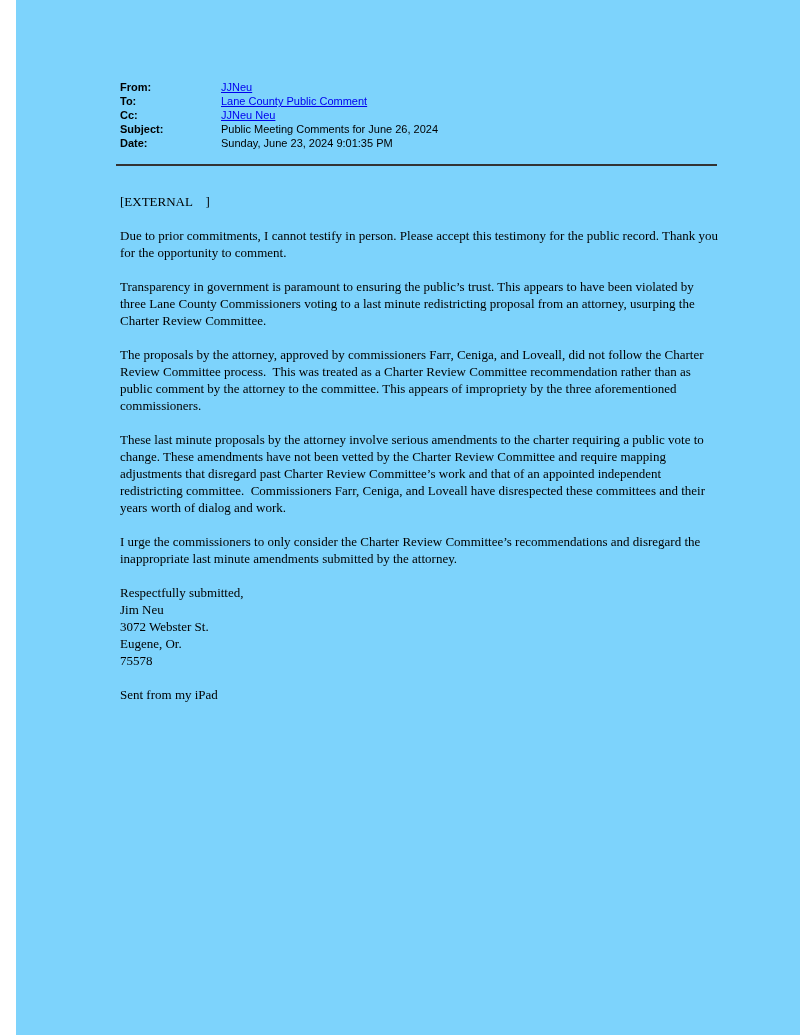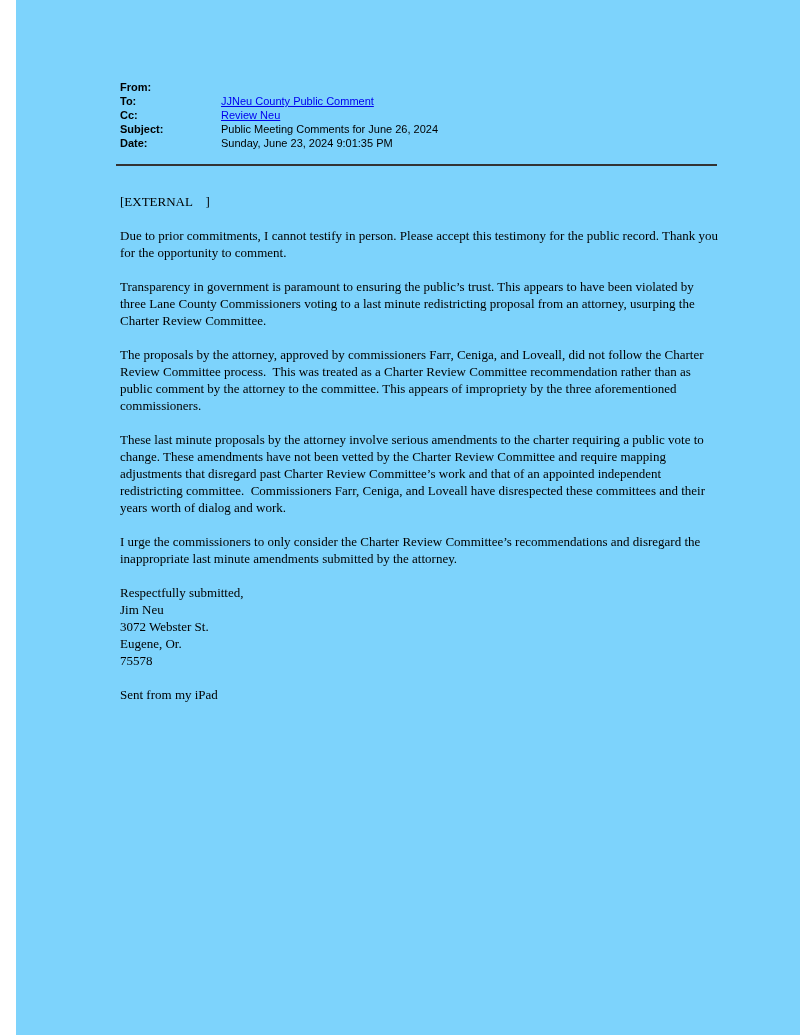--- a/index.html
+++ b/index.html
@@ -63,28 +63,29 @@
 </style>
 </head>
 <body>
 
 <div class="page">
   <div class="content">
 
     <div class="header">
       <div class="hrow">
         <span class="hlabel">From:</span>
+        <span class="hvalue"><a class="link" href="#">JJNeu</a></span>
       </div>
       <div class="hrow">
         <span class="hlabel">To:</span>
-        <span class="hvalue"><a class="link" href="#">JJNeu County Public Comment</a></span>
+        <span class="hvalue"><a class="link" href="#">Lane County Public Comment</a></span>
       </div>
       <div class="hrow">
         <span class="hlabel">Cc:</span>
-        <span class="hvalue"><a class="link" href="#">Review Neu</a></span>
+        <span class="hvalue"><a class="link" href="#">JJNeu Neu</a></span>
       </div>
       <div class="hrow">
         <span class="hlabel">Subject:</span>
         <span class="hvalue">Public Meeting Comments for June 26, 2024</span>
       </div>
       <div class="hrow">
         <span class="hlabel">Date:</span>
         <span class="hvalue">Sunday, June 23, 2024 9:01:35 PM</span>
       </div>
     </div>

